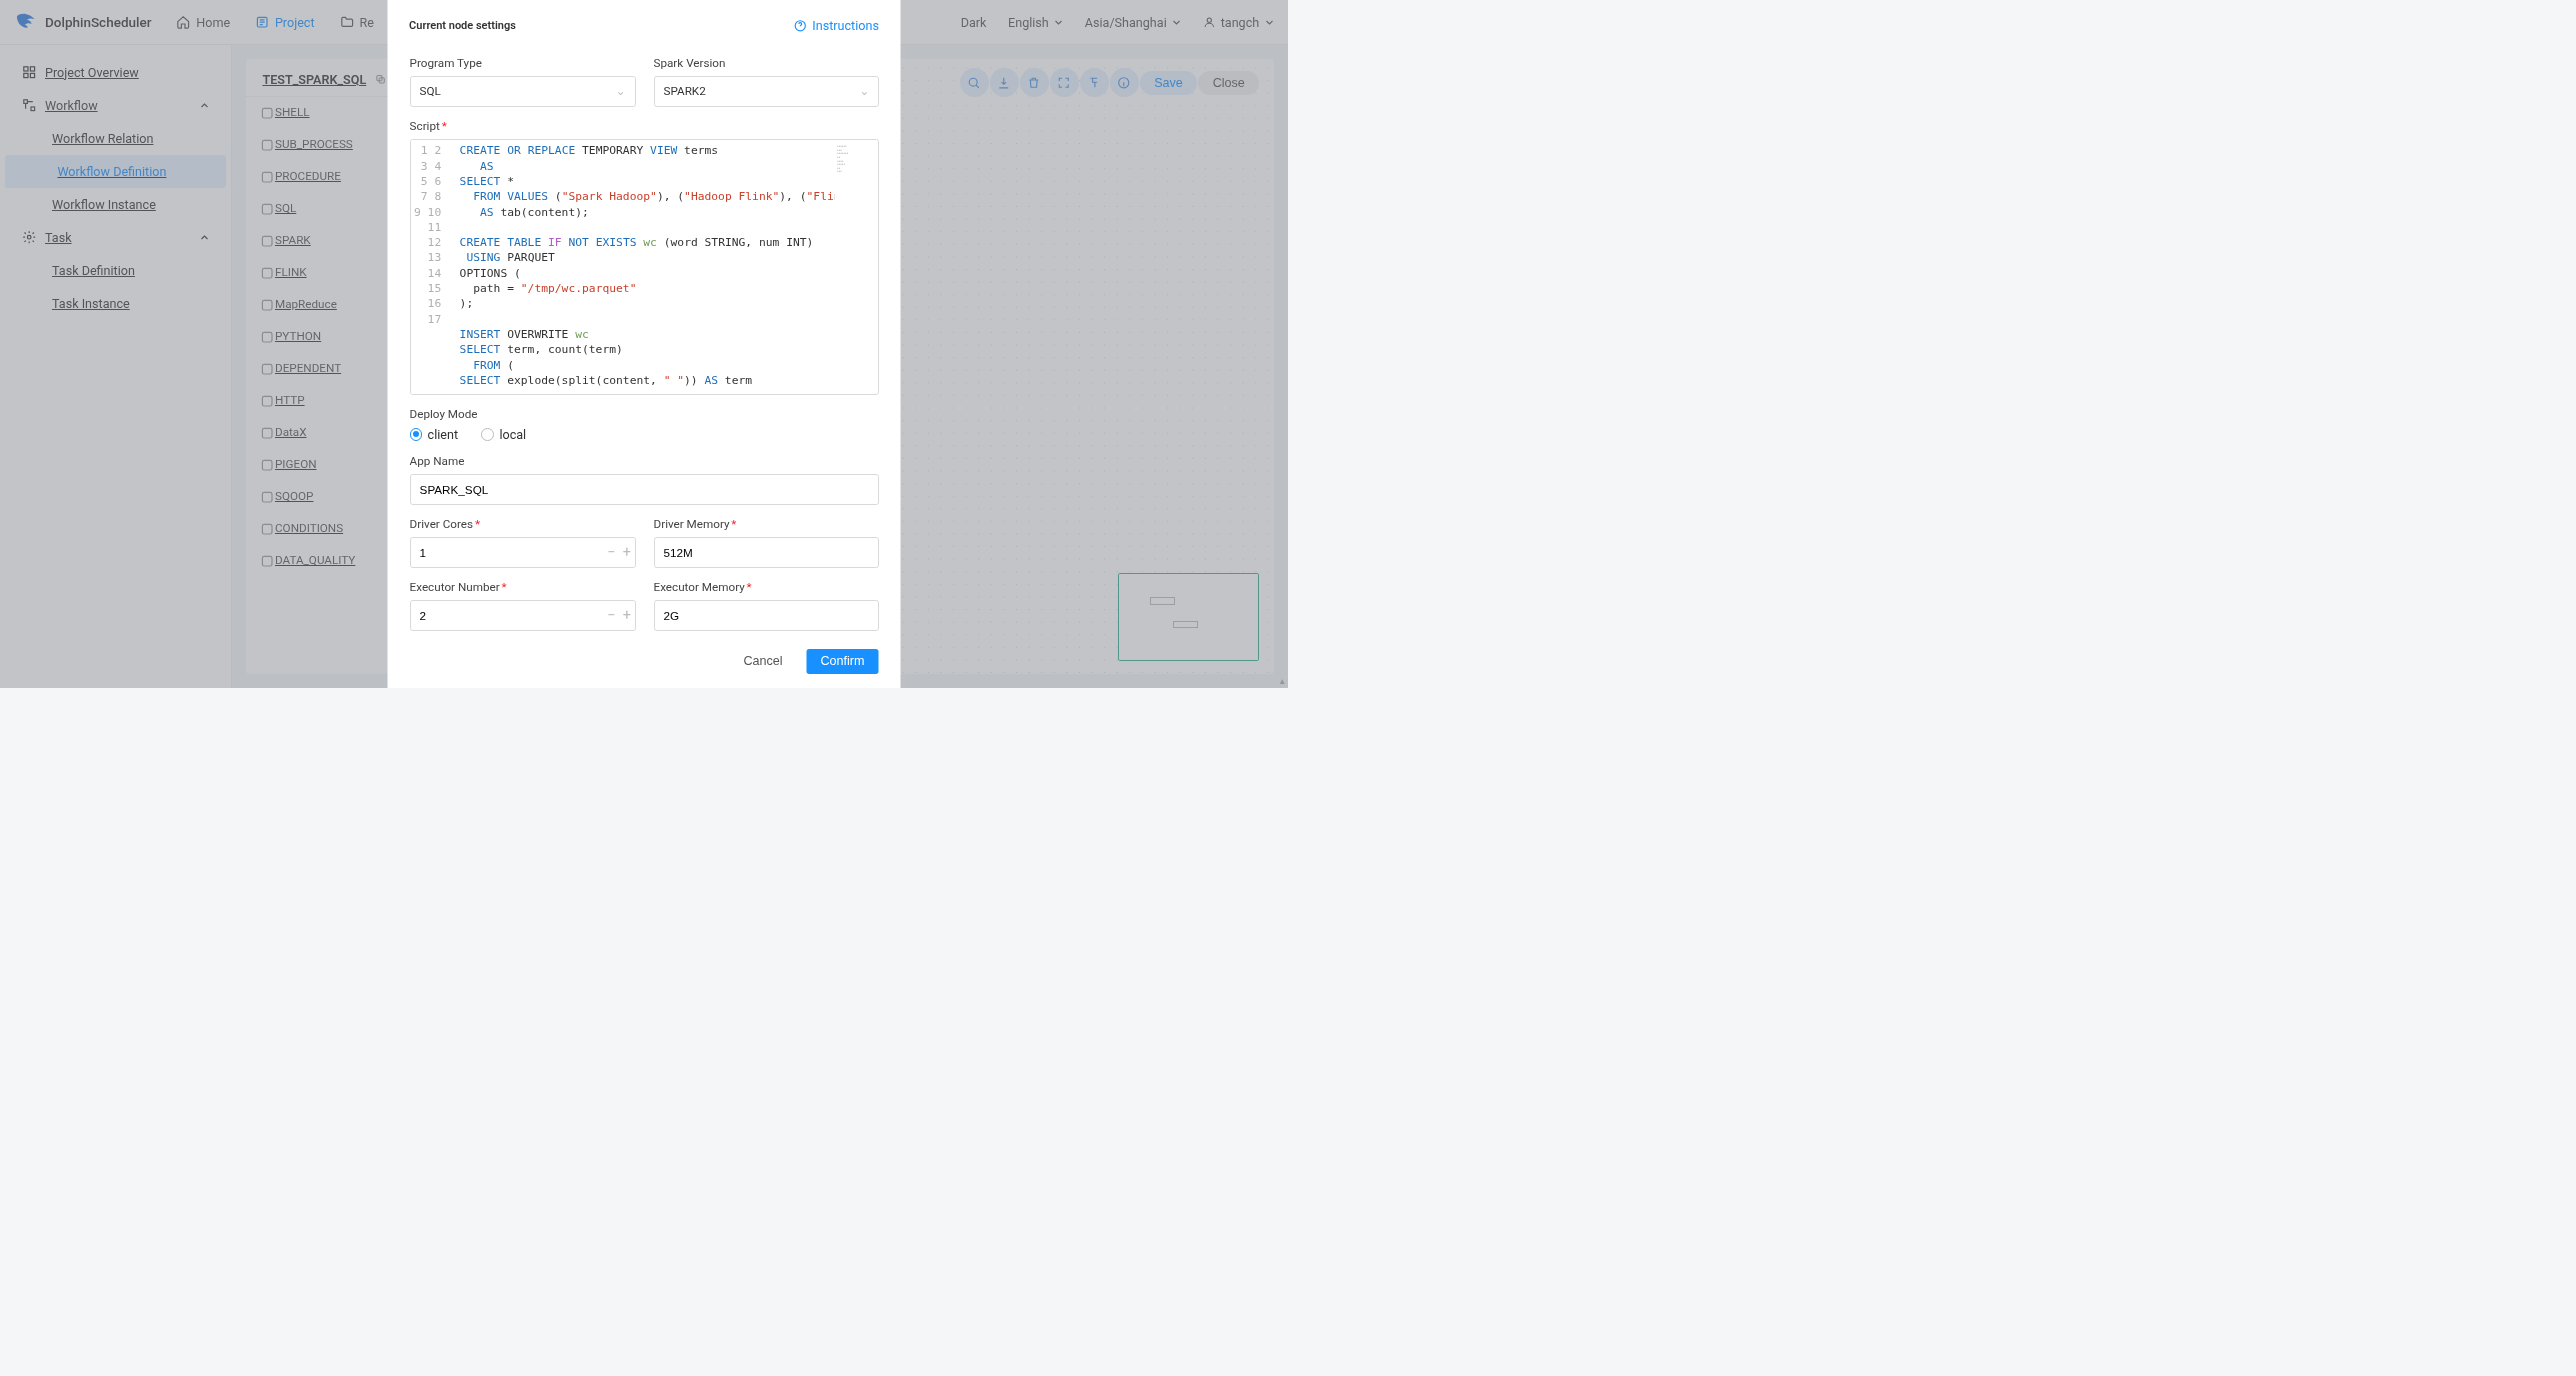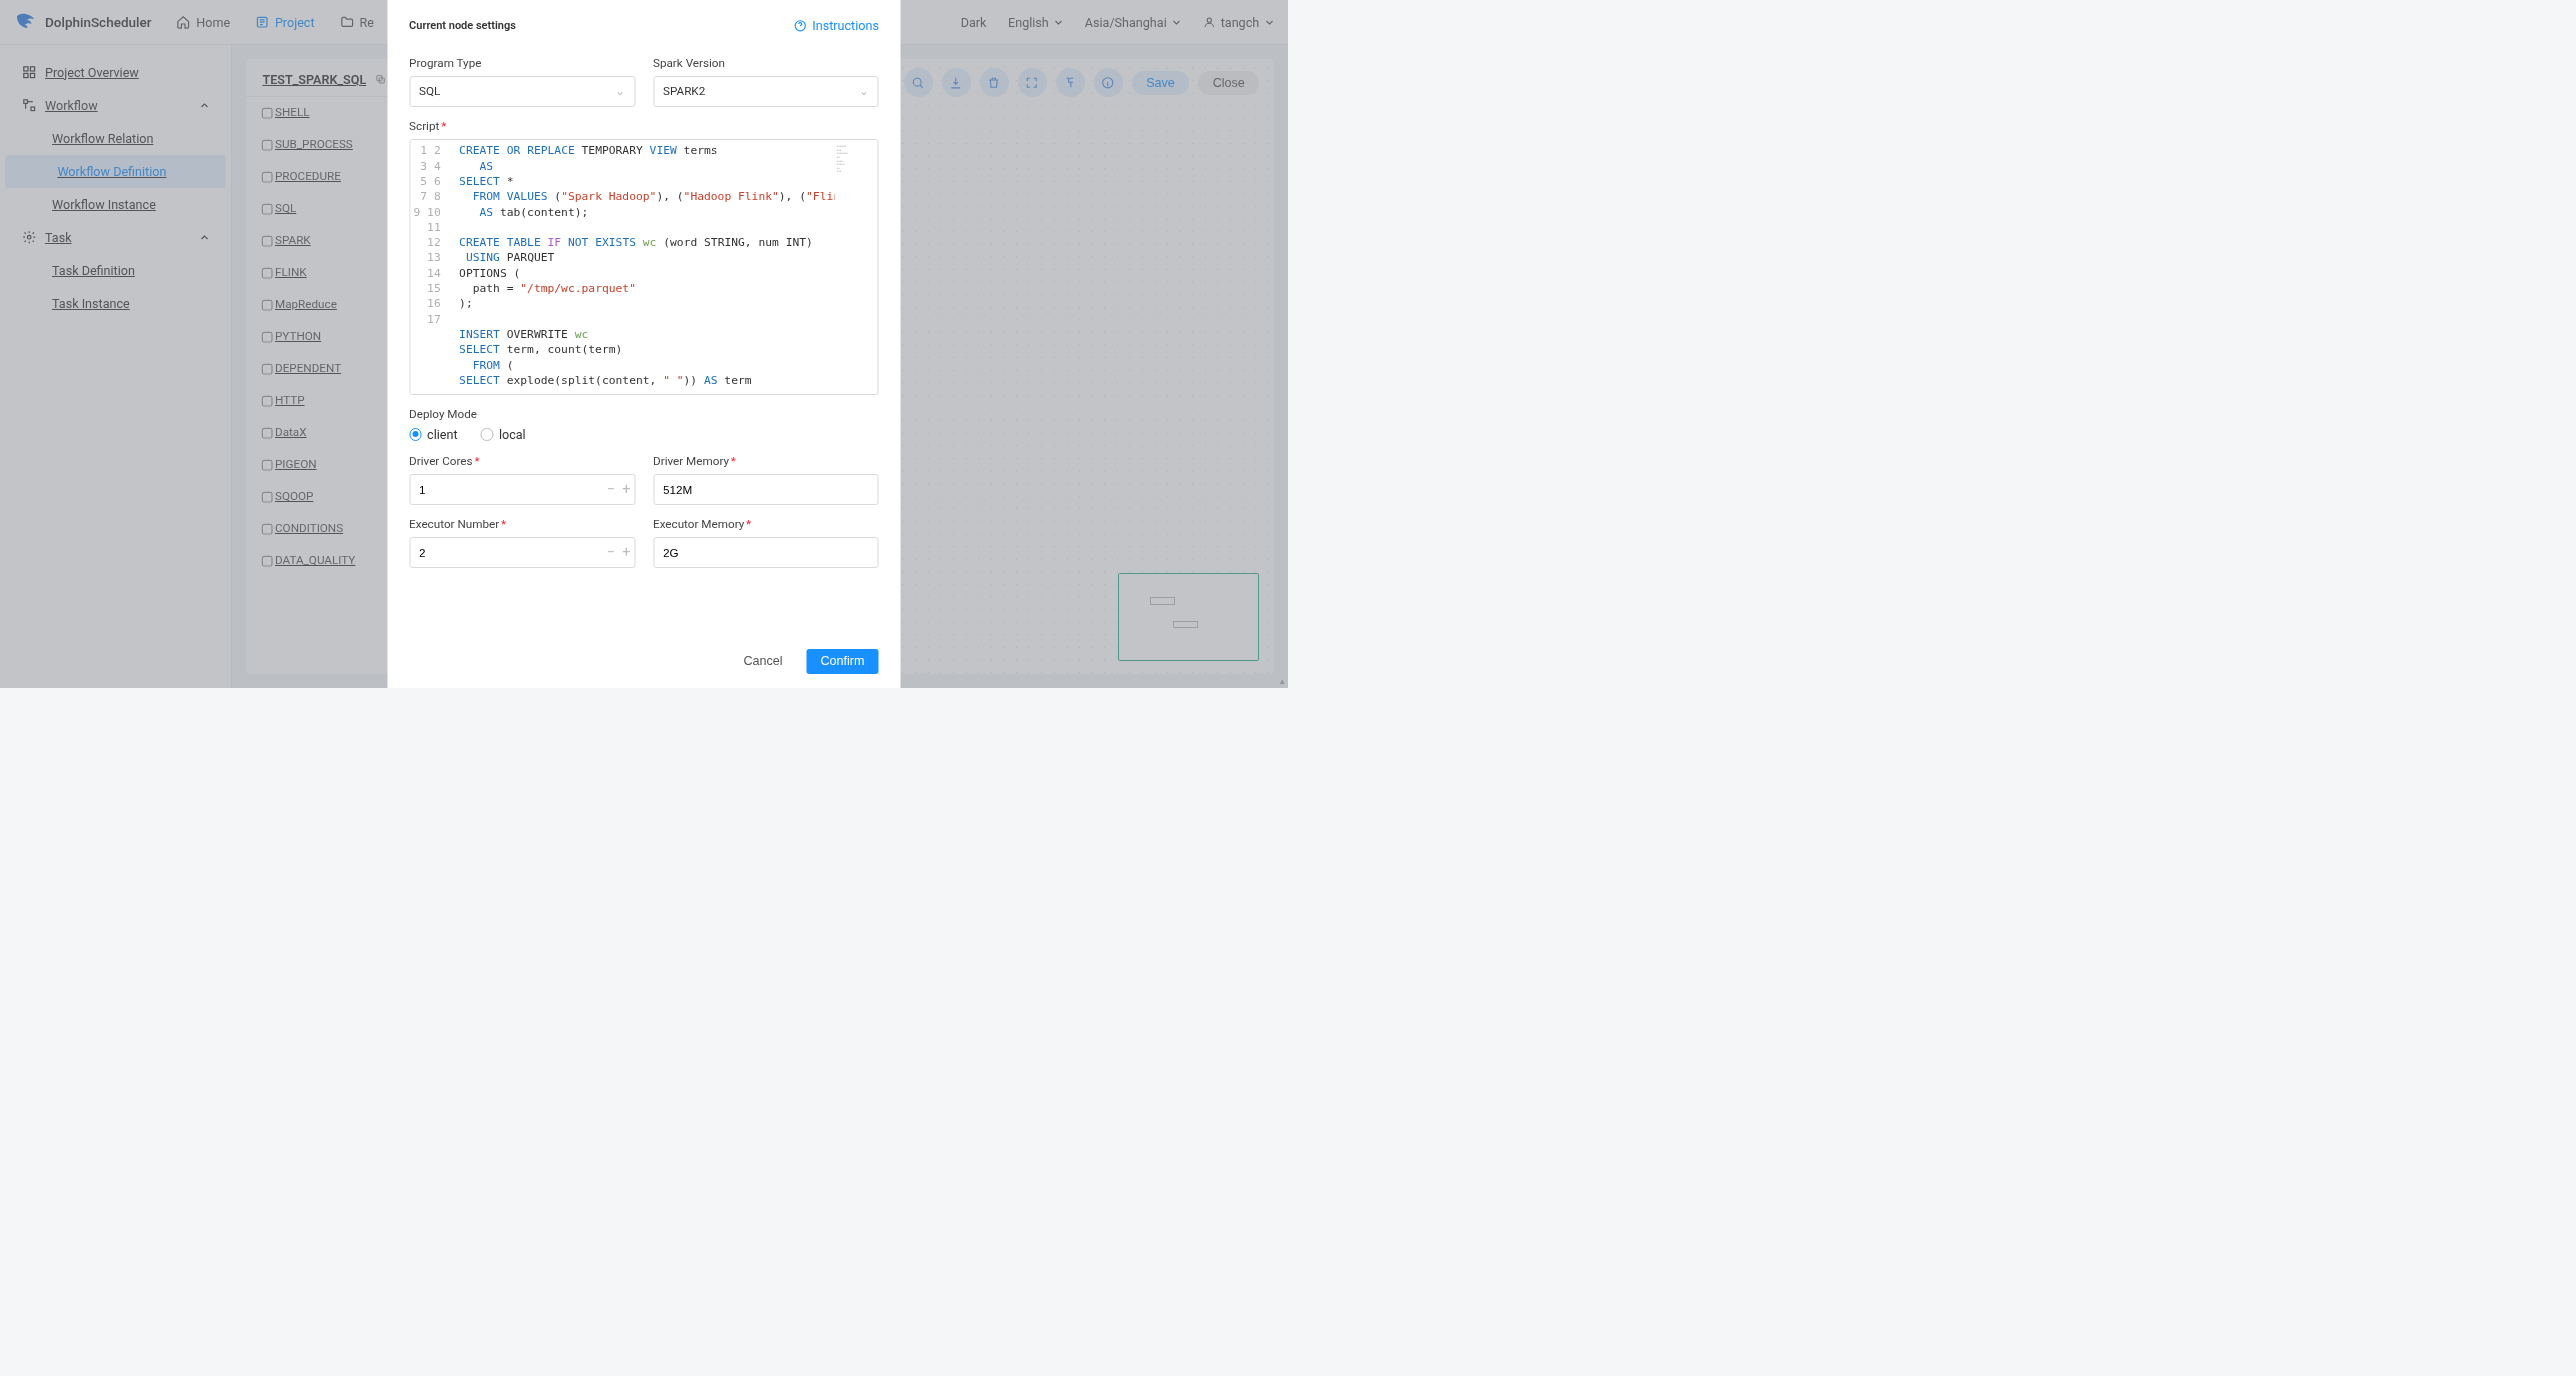--- a/index.html
+++ b/index.html
@@ -54,21 +54,21 @@
   .pal-row { display:flex; align-items:flex-start; padding:8px 12.6px; font-size:11.7px; color:#555; cursor:grab;}
   .pal-ic { width:16px; height:16px; display:flex; align-items:center; justify-content:center; }
   .pal-ic svg{ width:14.4px; height:14.4px; color:#999;}
 
   .canvas {
     flex:1; position:relative;
     background-image: radial-gradient(#d5d8dc 0.9px, transparent 0.9px);
     background-size: 12.6px 12.6px;
     background-position: 2.7px 2.7px;
   }
-  .toolbar { position:absolute; top:9px; right:14.4px; display:flex; gap:9px; align-items:center; }
+  .toolbar { position:absolute; top:9px; right:14.4px; display:flex; gap:1px; align-items:center; }
   .tbtn { width:29px; height:29px; border-radius:50%; background:#e6f0ff; display:flex; align-items:center; justify-content:center; cursor:pointer; color:#4a90e2;}
   .tbtn svg { width:13.5px; height:13.5px;}
   .save-btn { background:#e6f0ff; color:#1890ff; border:none; padding:5.4px 14.4px; border-radius:12.6px; font-size:12.6px; cursor:pointer;}
   .close-btn { background:#f0f0f0; color:#555; border:none; padding:5.4px 14.4px; border-radius:12.6px; font-size:12.6px; cursor:pointer;}
   .minimap { position:absolute; bottom:12.6px; right:14.4px; width:141px; height:88px; border:1.8px solid #30b08f; background:#fff; border-radius:1.8px;}
   .mm-inner1 { position:absolute; top:23.4px; left:31px; width:25px; height:7.2px; border:0.9px solid #bbb;}
   .mm-inner2 { position:absolute; top:47px; left:54px; width:25px; height:7.2px; border:0.9px solid #bbb;}
 
   
   .overlay { position:absolute; inset:0; background:rgba(120,124,130,0.45); z-index:10; }
@@ -487,20 +487,26 @@
           <span class="radio-dot"></span>
           <span>client</span>
         </div>
         <div class="radio">
           <span class="radio-dot"></span>
           <span>local</span>
         </div>
       </div>
     </div>
 
+    <div class="field">
+      <span class="field-label">App Name</span>
+      <div class="input">
+        <input value="SPARK_SQL" style="">
+      </div>
+    </div>
 
     <div class="row2">
       <div class="field">
         <span class="field-label"><span>Driver Cores</span><span class="req">*</span></span>
         <div class="input numinput">
           <input value="1" style="">
           <span class="numctl"><span>−</span>&nbsp;<span>+</span></span>
         </div>
       </div>
       <div class="field">

